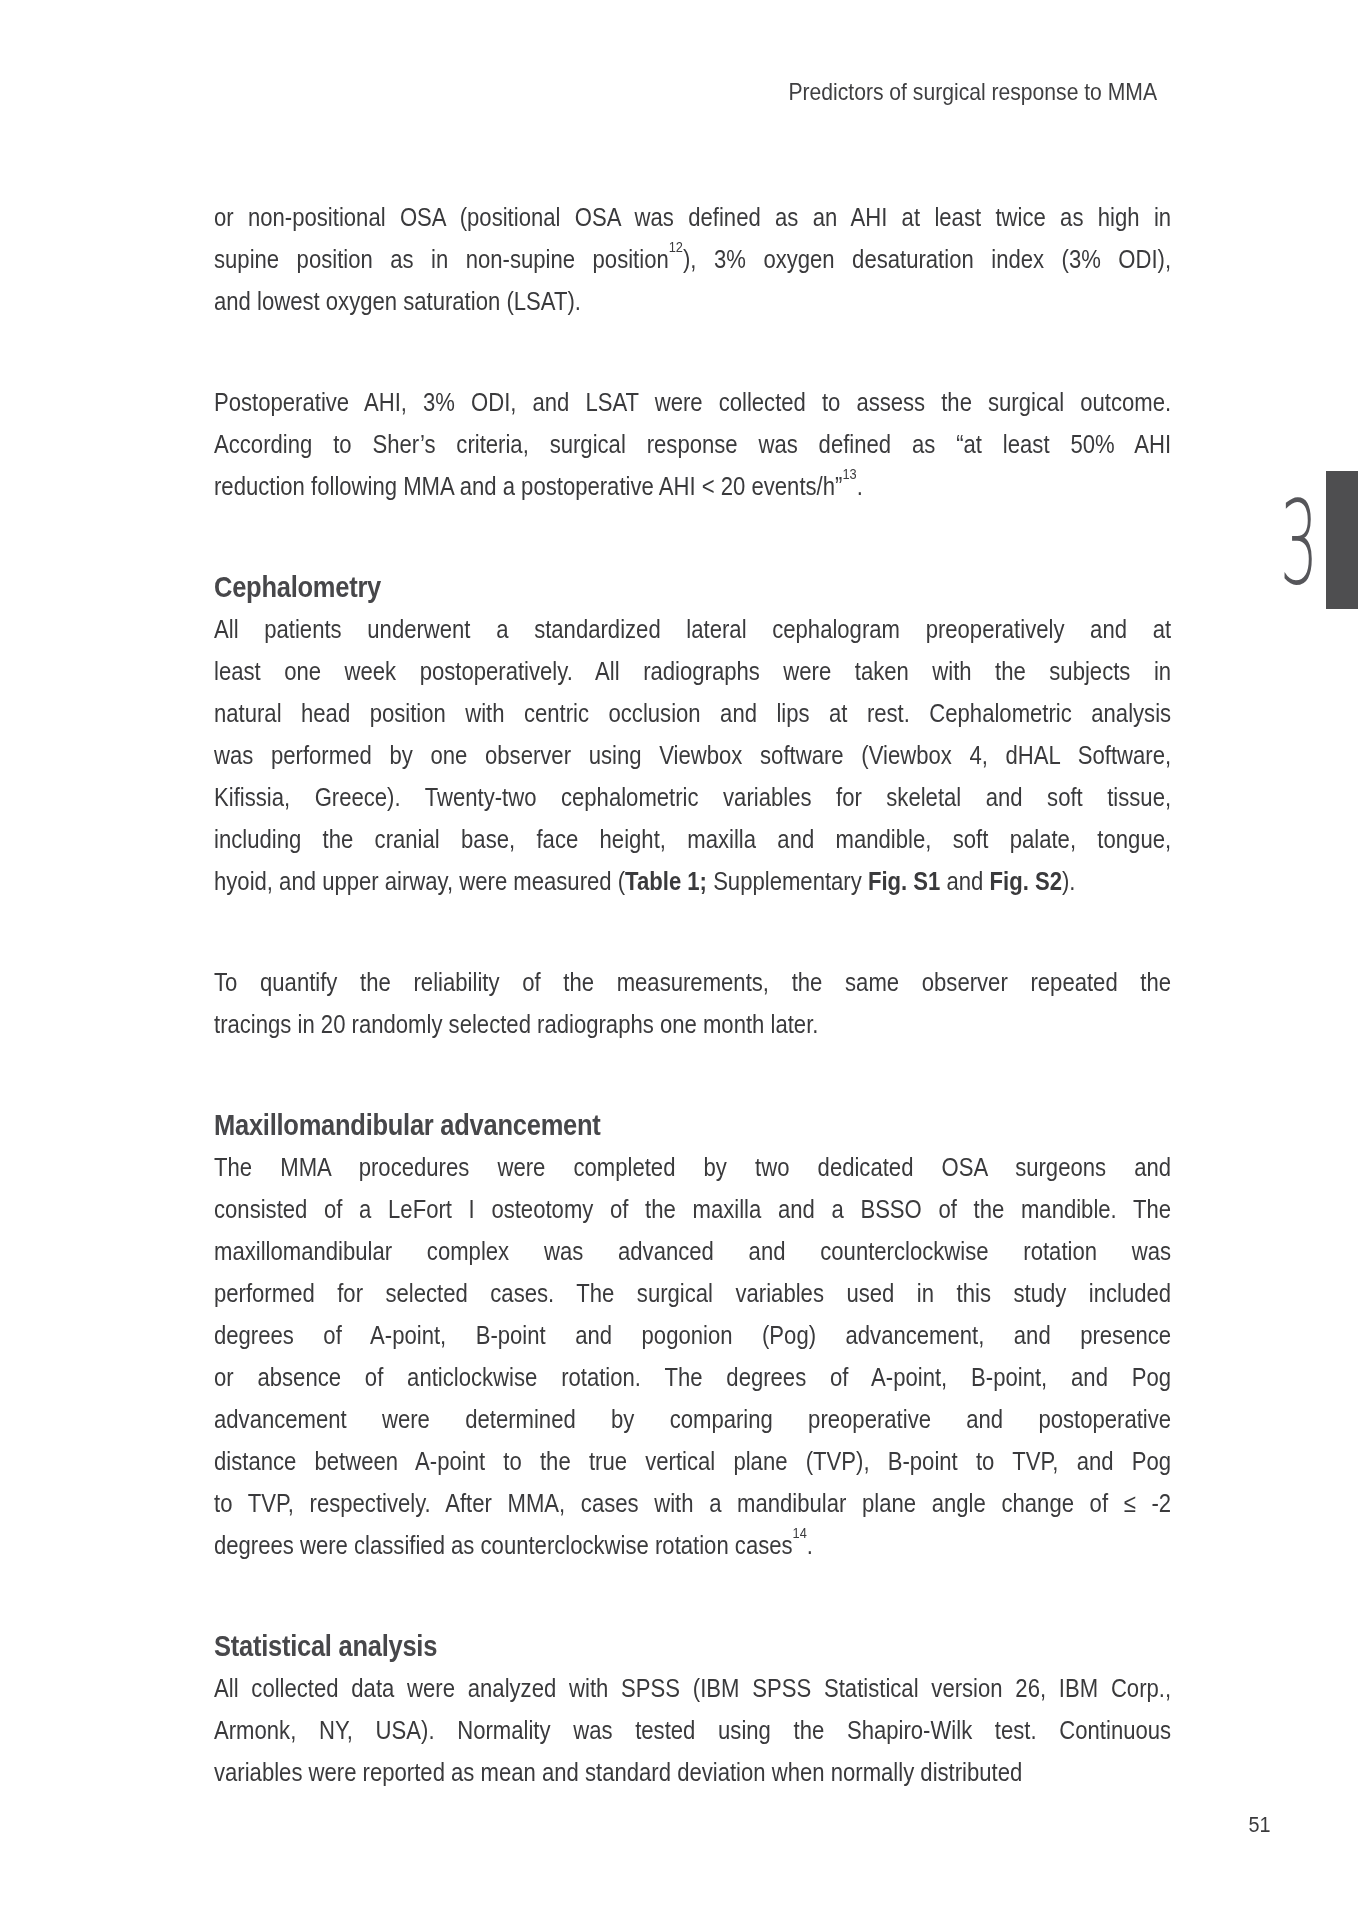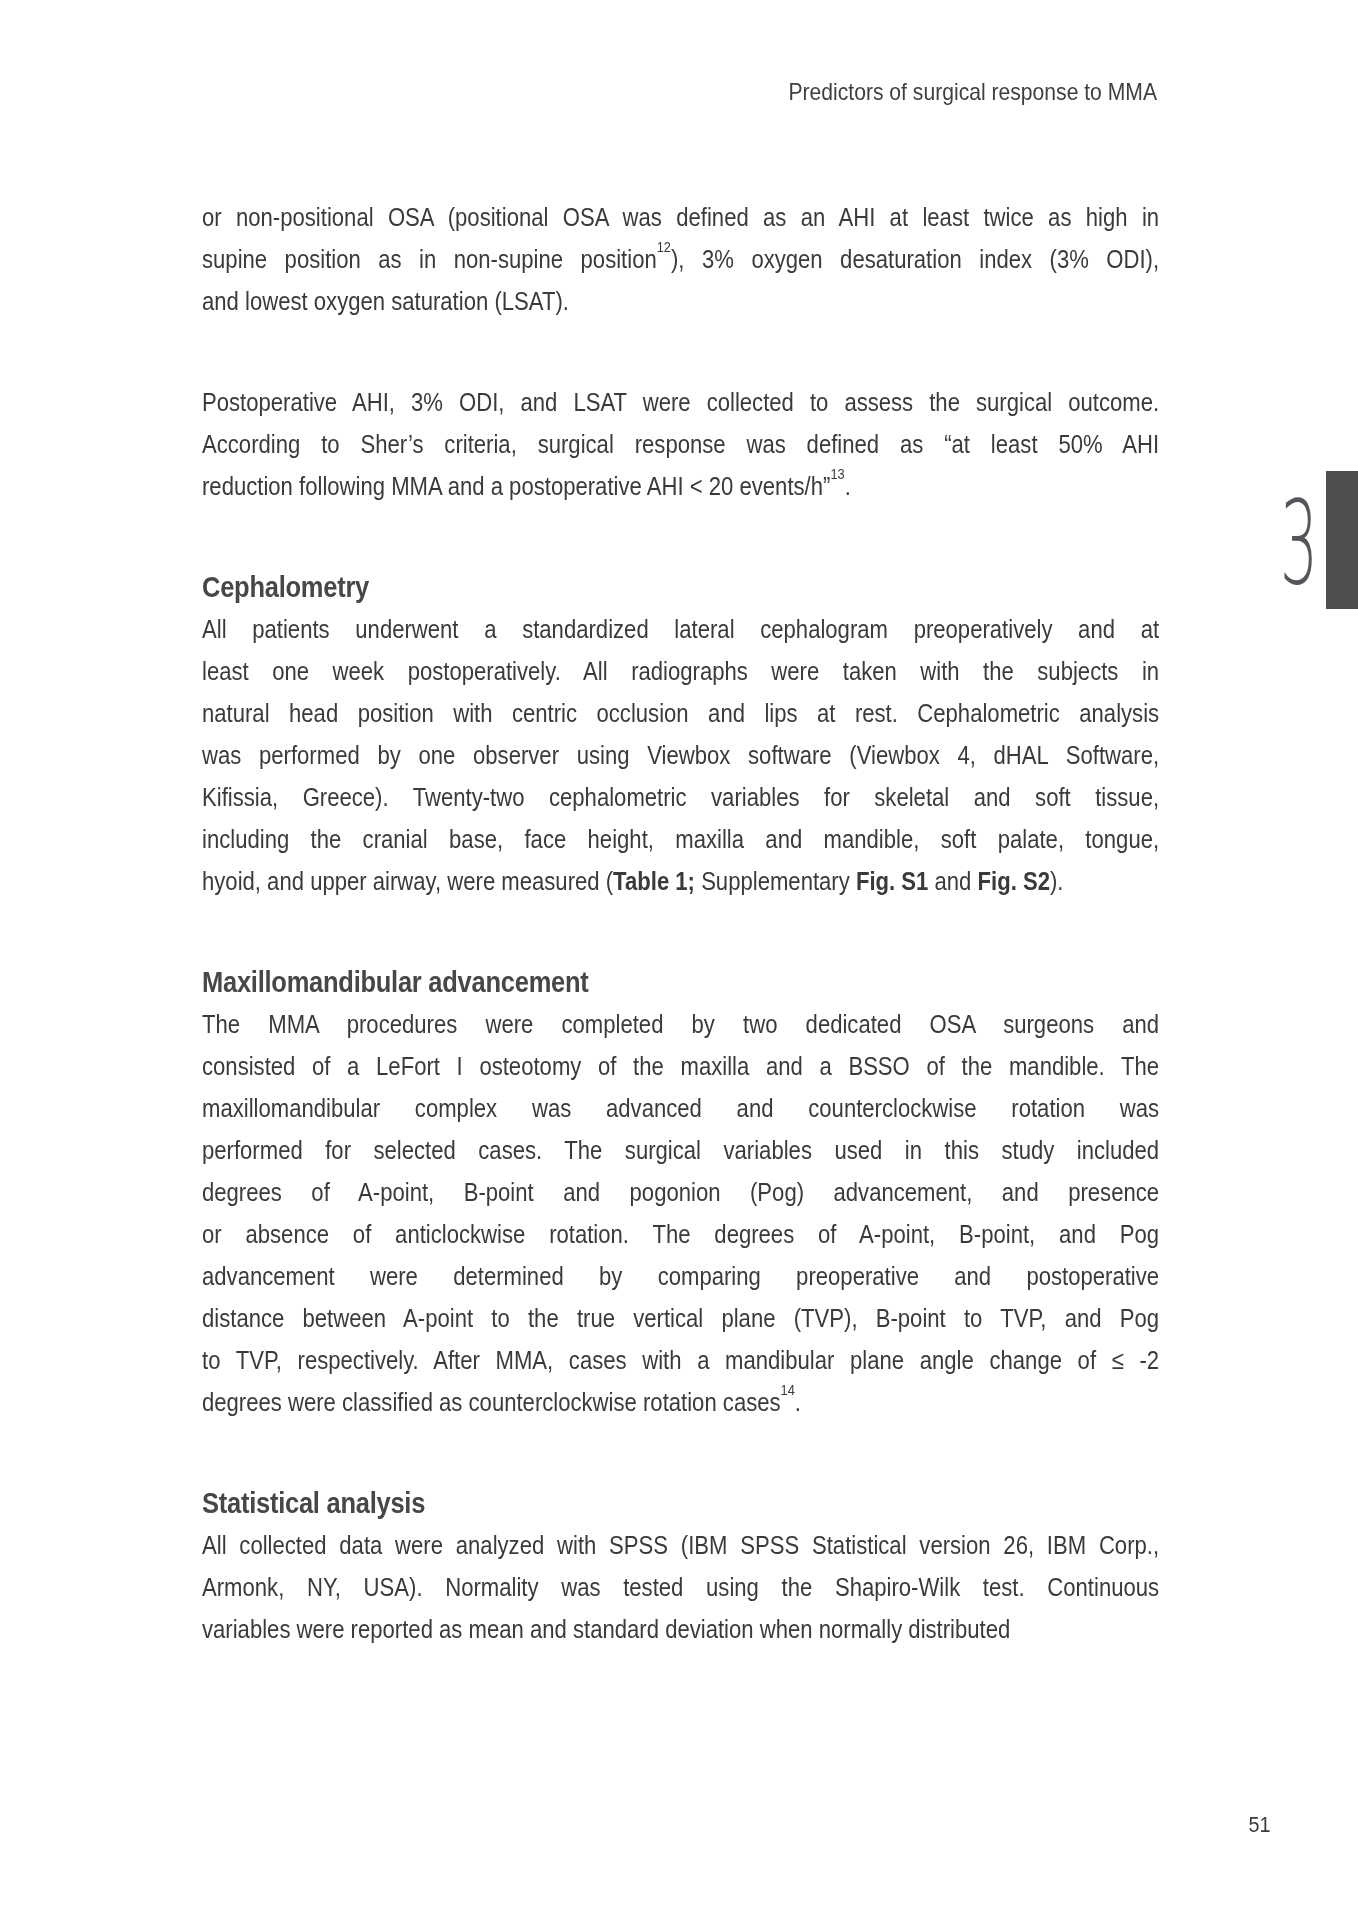--- a/index.html
+++ b/index.html
@@ -16,21 +16,21 @@
     top:78px; left:202px; width:955px;
     text-align:right;
     font-size:24px; line-height:28px;
     color:#3f3f41;
     transform:scaleX(0.88);
     transform-origin:100% 0;
     white-space:nowrap;
   }
   #content-area {
     position:absolute;
-    left:202px; top:196px; width:957px;
+    left:214px; top:196px; width:957px;
     color:#3a3a3c;
     font-size:26px; line-height:42px;
   }
   .block + .block { margin-top:59px; }
   .line {
     width:1126px;
     height:42px; line-height:42px;
     transform:scaleX(0.85);
     transform-origin:0 50%;
     text-align:justify;
@@ -97,20 +97,24 @@
         <div class="line last heading">Cephalometry</div>
         <div class="line"><span>All patients underwent a standardized lateral cephalogram preoperatively and at</span></div>
         <div class="line"><span>least one week postoperatively. All radiographs were taken with the subjects in</span></div>
         <div class="line"><span>natural head position with centric occlusion and lips at rest. Cephalometric analysis</span></div>
         <div class="line"><span>was performed by one observer using Viewbox software (Viewbox 4, dHAL Software,</span></div>
         <div class="line"><span>Kifissia, Greece). Twenty-two cephalometric variables for skeletal and soft tissue,</span></div>
         <div class="line"><span>including the cranial base, face height, maxilla and mandible, soft palate, tongue,</span></div>
         <div class="line last"><span>hyoid, and upper airway, were measured (</span><b>Table 1;</b><span> Supplementary </span><b>Fig. S1</b><span> and </span><b>Fig. S2</b><span>).</span></div>
       </section>
       <section class="block">
+        <div class="line"><span>To quantify the reliability of the measurements, the same observer repeated the</span></div>
+        <div class="line last"><span>tracings in 20 randomly selected radiographs one month later.</span></div>
+      </section>
+      <section class="block">
         <div class="line last heading">Maxillomandibular advancement</div>
         <div class="line"><span>The MMA procedures were completed by two dedicated OSA surgeons and</span></div>
         <div class="line"><span>consisted of a LeFort I osteotomy of the maxilla and a BSSO of the mandible. The</span></div>
         <div class="line"><span>maxillomandibular complex was advanced and counterclockwise rotation was</span></div>
         <div class="line"><span>performed for selected cases. The surgical variables used in this study included</span></div>
         <div class="line"><span>degrees of A-point, B-point and pogonion (Pog) advancement, and presence</span></div>
         <div class="line"><span>or absence of anticlockwise rotation. The degrees of A-point, B-point, and Pog</span></div>
         <div class="line"><span>advancement were determined by comparing preoperative and postoperative</span></div>
         <div class="line"><span>distance between A-point to the true vertical plane (TVP), B-point to TVP, and Pog</span></div>
         <div class="line"><span>to TVP, respectively. After MMA, cases with a mandibular plane angle change of ≤ -2</span></div>

